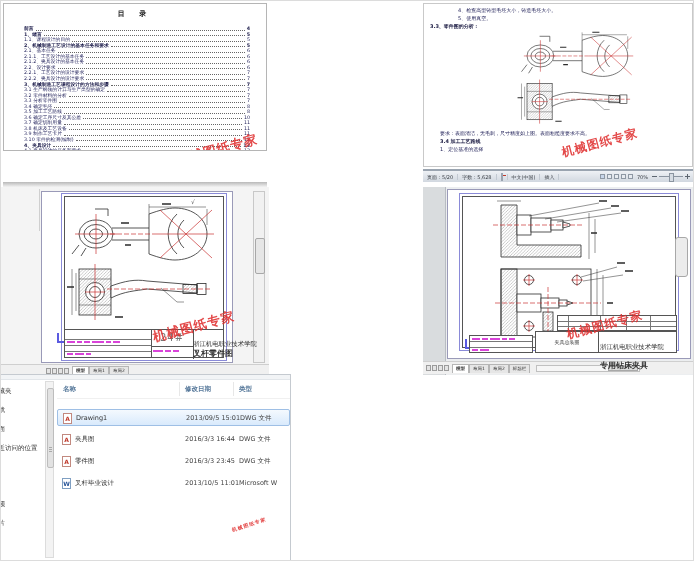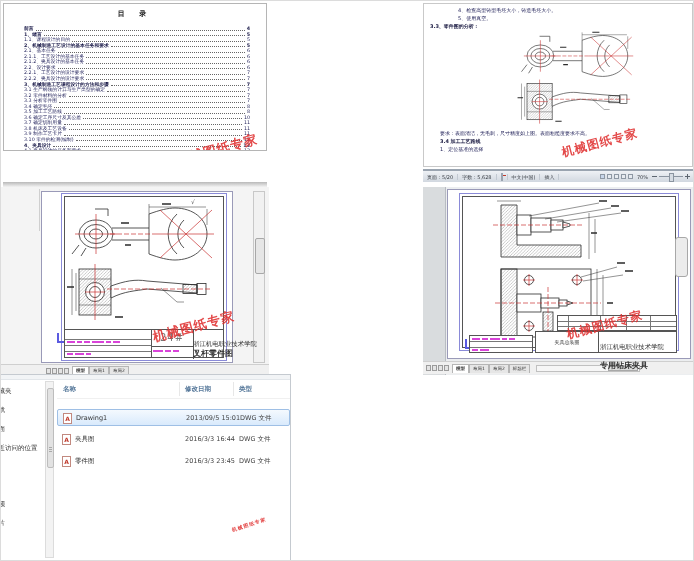--- a/index.html
+++ b/index.html
@@ -531,19 +531,25 @@
           <span class="fn">夹具图</span>
           <span class="fd">2016/3/3 16:44</span>
           <span class="ft">DWG 文件</span>
         </div>
         <div class="ex-row">
           <span class="fi">A</span>
           <span class="fn">零件图</span>
           <span class="fd">2016/3/3 23:45</span>
           <span class="ft">DWG 文件</span>
         </div>
+        <div class="ex-row">
+          <span class="fi word">W</span>
+          <span class="fn">叉杆毕业设计</span>
+          <span class="fd">2013/10/5 11:01</span>
+          <span class="ft">Microsoft W</span>
+        </div>
       </div>
     </div>
     <div class="wm wm-ex">机械图纸专家</div>
   </section>
 
   <div class="edgeline"></div>
 </div>
 
 </body></html>

